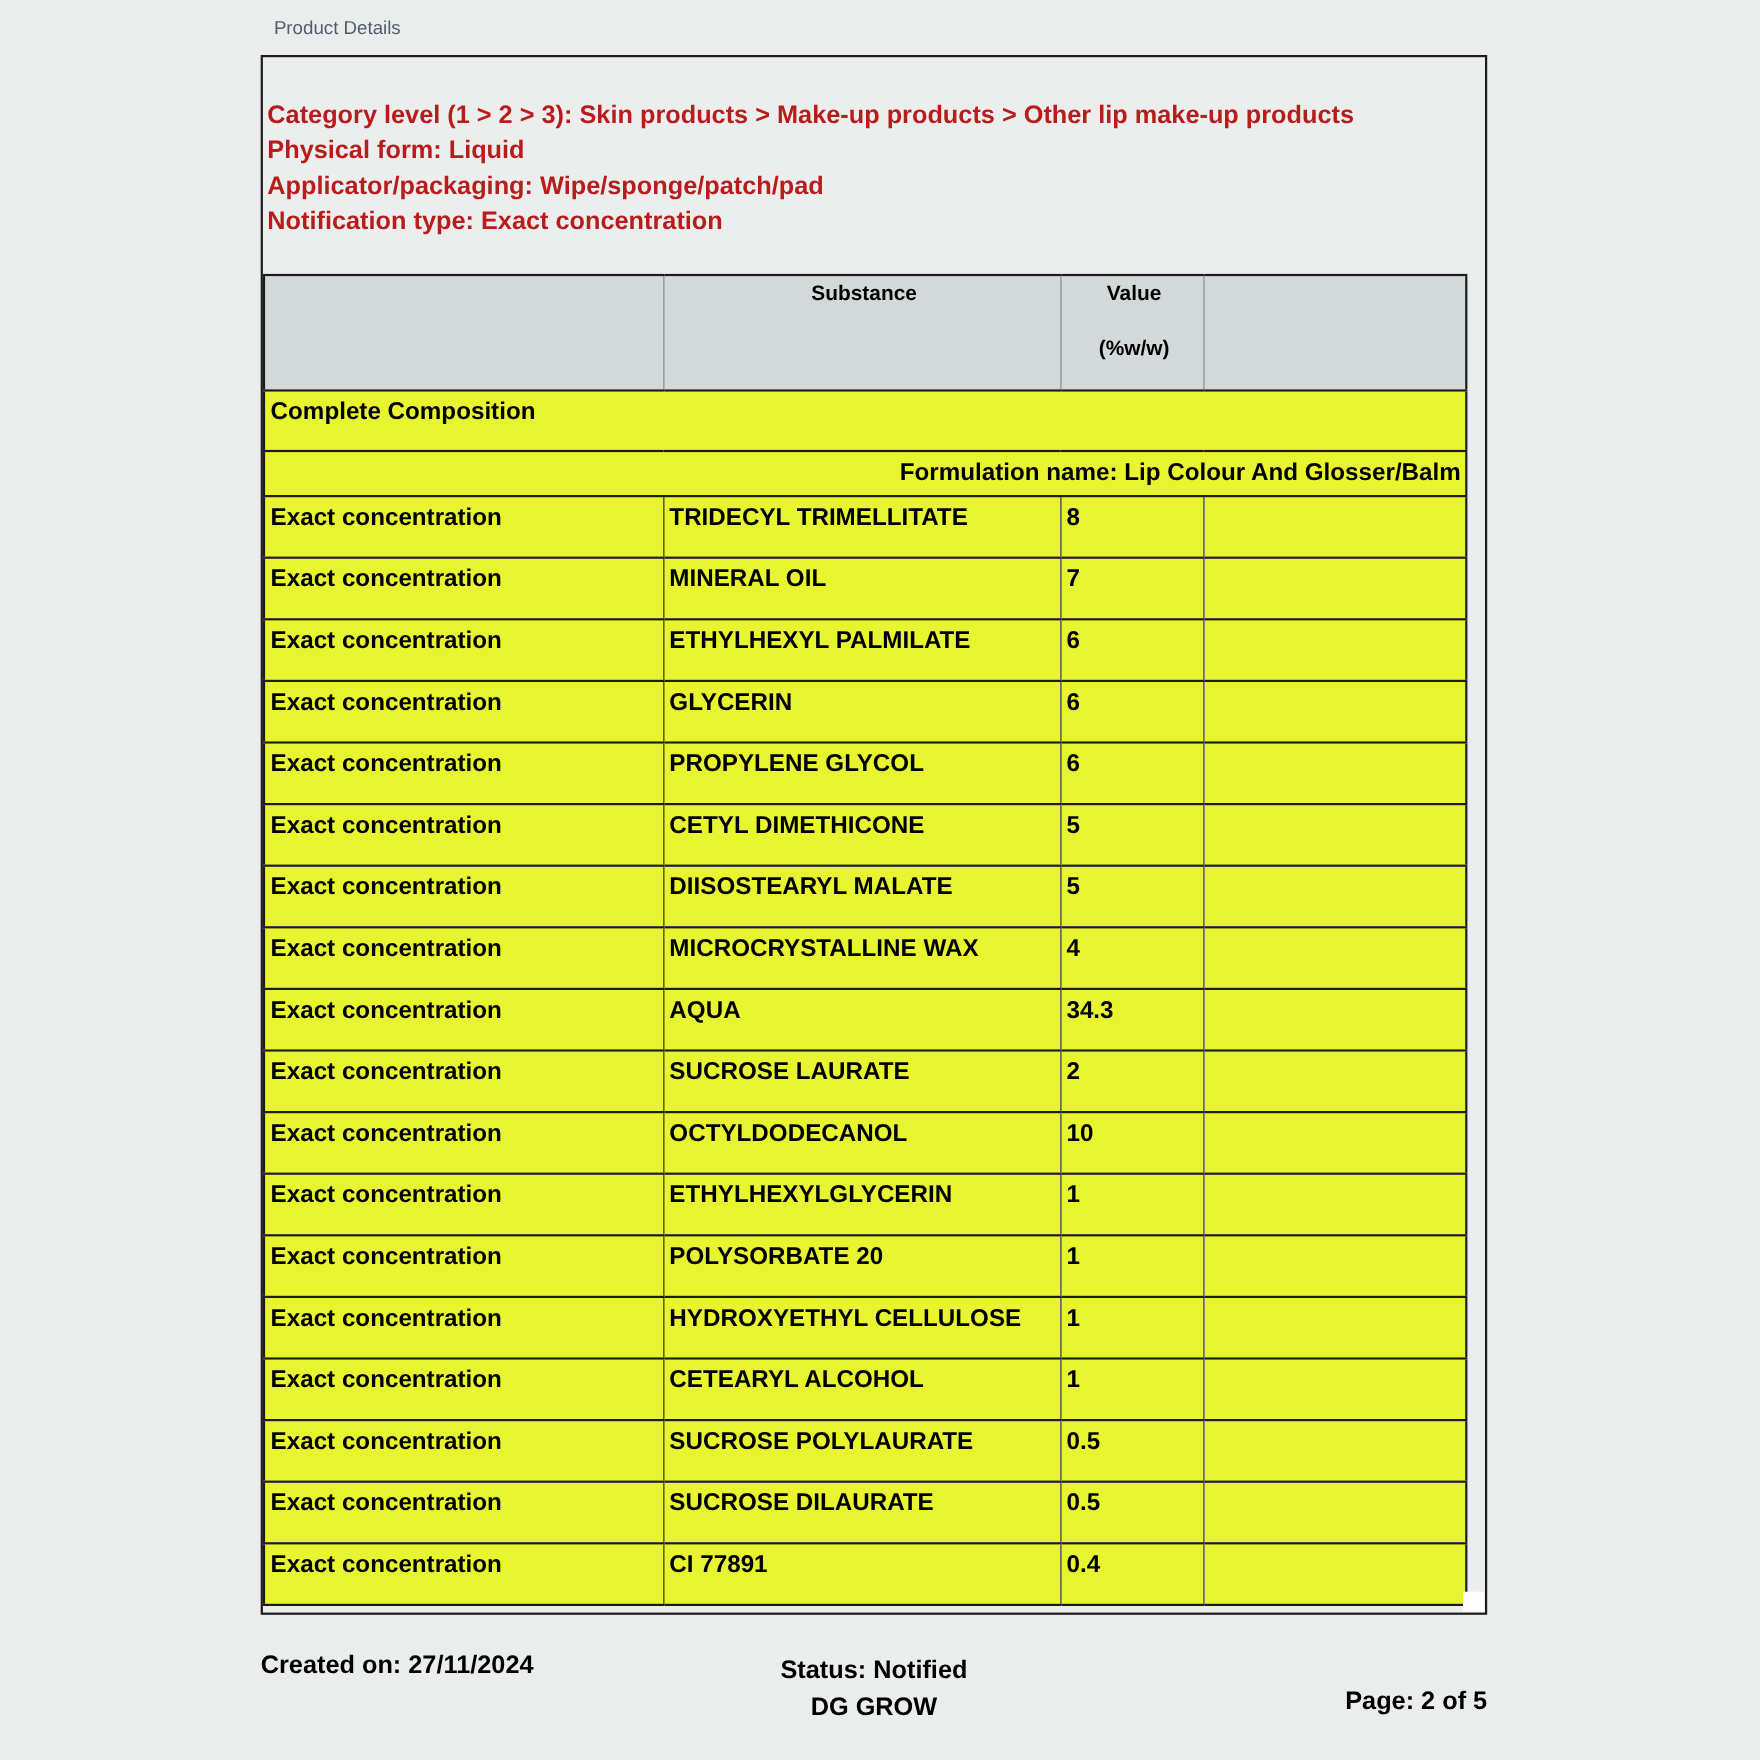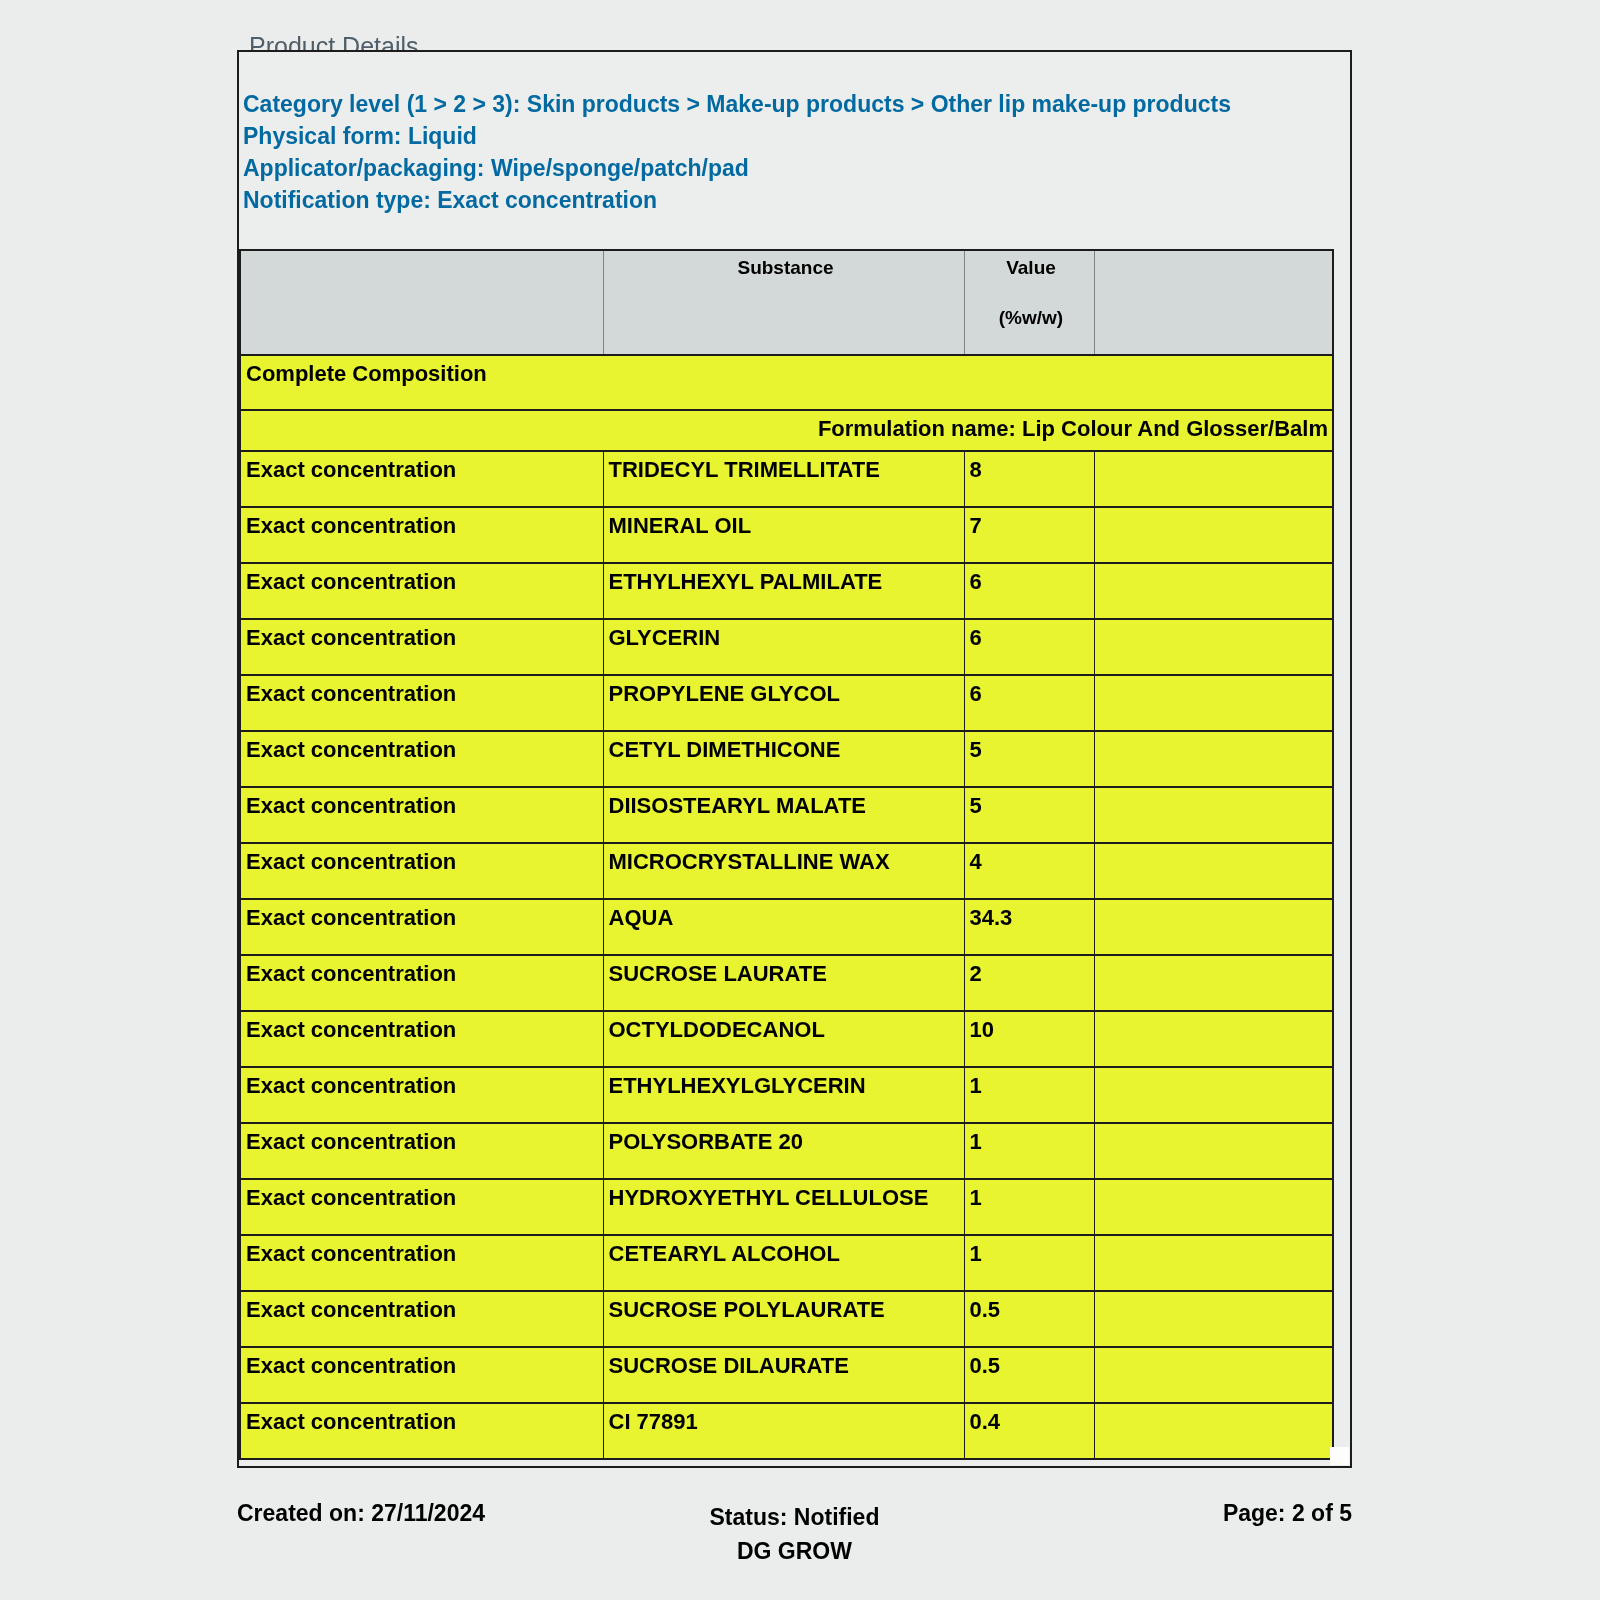--- a/index.html
+++ b/index.html
@@ -13,39 +13,39 @@
   html, body {
     margin: 0; padding: 0;
     width: 1600px; height: 1600px;
     background: var(--page-background);
     font-family: "Liberation Sans", sans-serif;
     color: #000;
   }
   .page { position: relative; width: 1600px; height: 1600px; overflow: hidden; }
 
   .page-title {
-    position: absolute; left: 249px; top: 32px;
-    font-size: 25px; font-weight: 400;
+    position: absolute; left: 249px; top: 16px;
+    font-size: 17px; font-weight: 400;
     color: var(--title-color);
     text-align: center;
   }
 
   .outer-box {
     position: absolute; left: 237px; top: 50px;
     width: 1115px; height: 1418px;
     border: 2px solid var(--border-dark);
     background: #ebeeed;
   }
 
   .intro {
     padding: 36px 10px 0 4px;
     font-weight: 700;
     font-size: 23px;
     line-height: 32px;
-    color: #0369a1;
+    color: #b91c1c;
   }
 
   table.composition {
     border-collapse: collapse;
     table-layout: fixed;
     width: 1093px;
     margin-top: 33px;
     border: 2px solid var(--border-dark);
   }
   table.composition th {
@@ -101,21 +101,21 @@
     position: absolute; left: 237px; top: 1500px;
     width: 1115px;
     display: grid;
     grid-template-columns: 1fr auto 1fr;
     align-items: start;
     font-weight: 700;
     font-size: 23px;
   }
   .f-left  { justify-self: start; text-align: center; }
   .f-center { text-align: center; line-height: 34px; }
-  .f-right { justify-self: end; }
+  .f-right { justify-self: end; margin-top: 33px; }
 </style>
 </head>
 <body>
 
 <div class="page">
 
   <div class="page-title">Product Details</div>
 
   <div class="outer-box">
 

